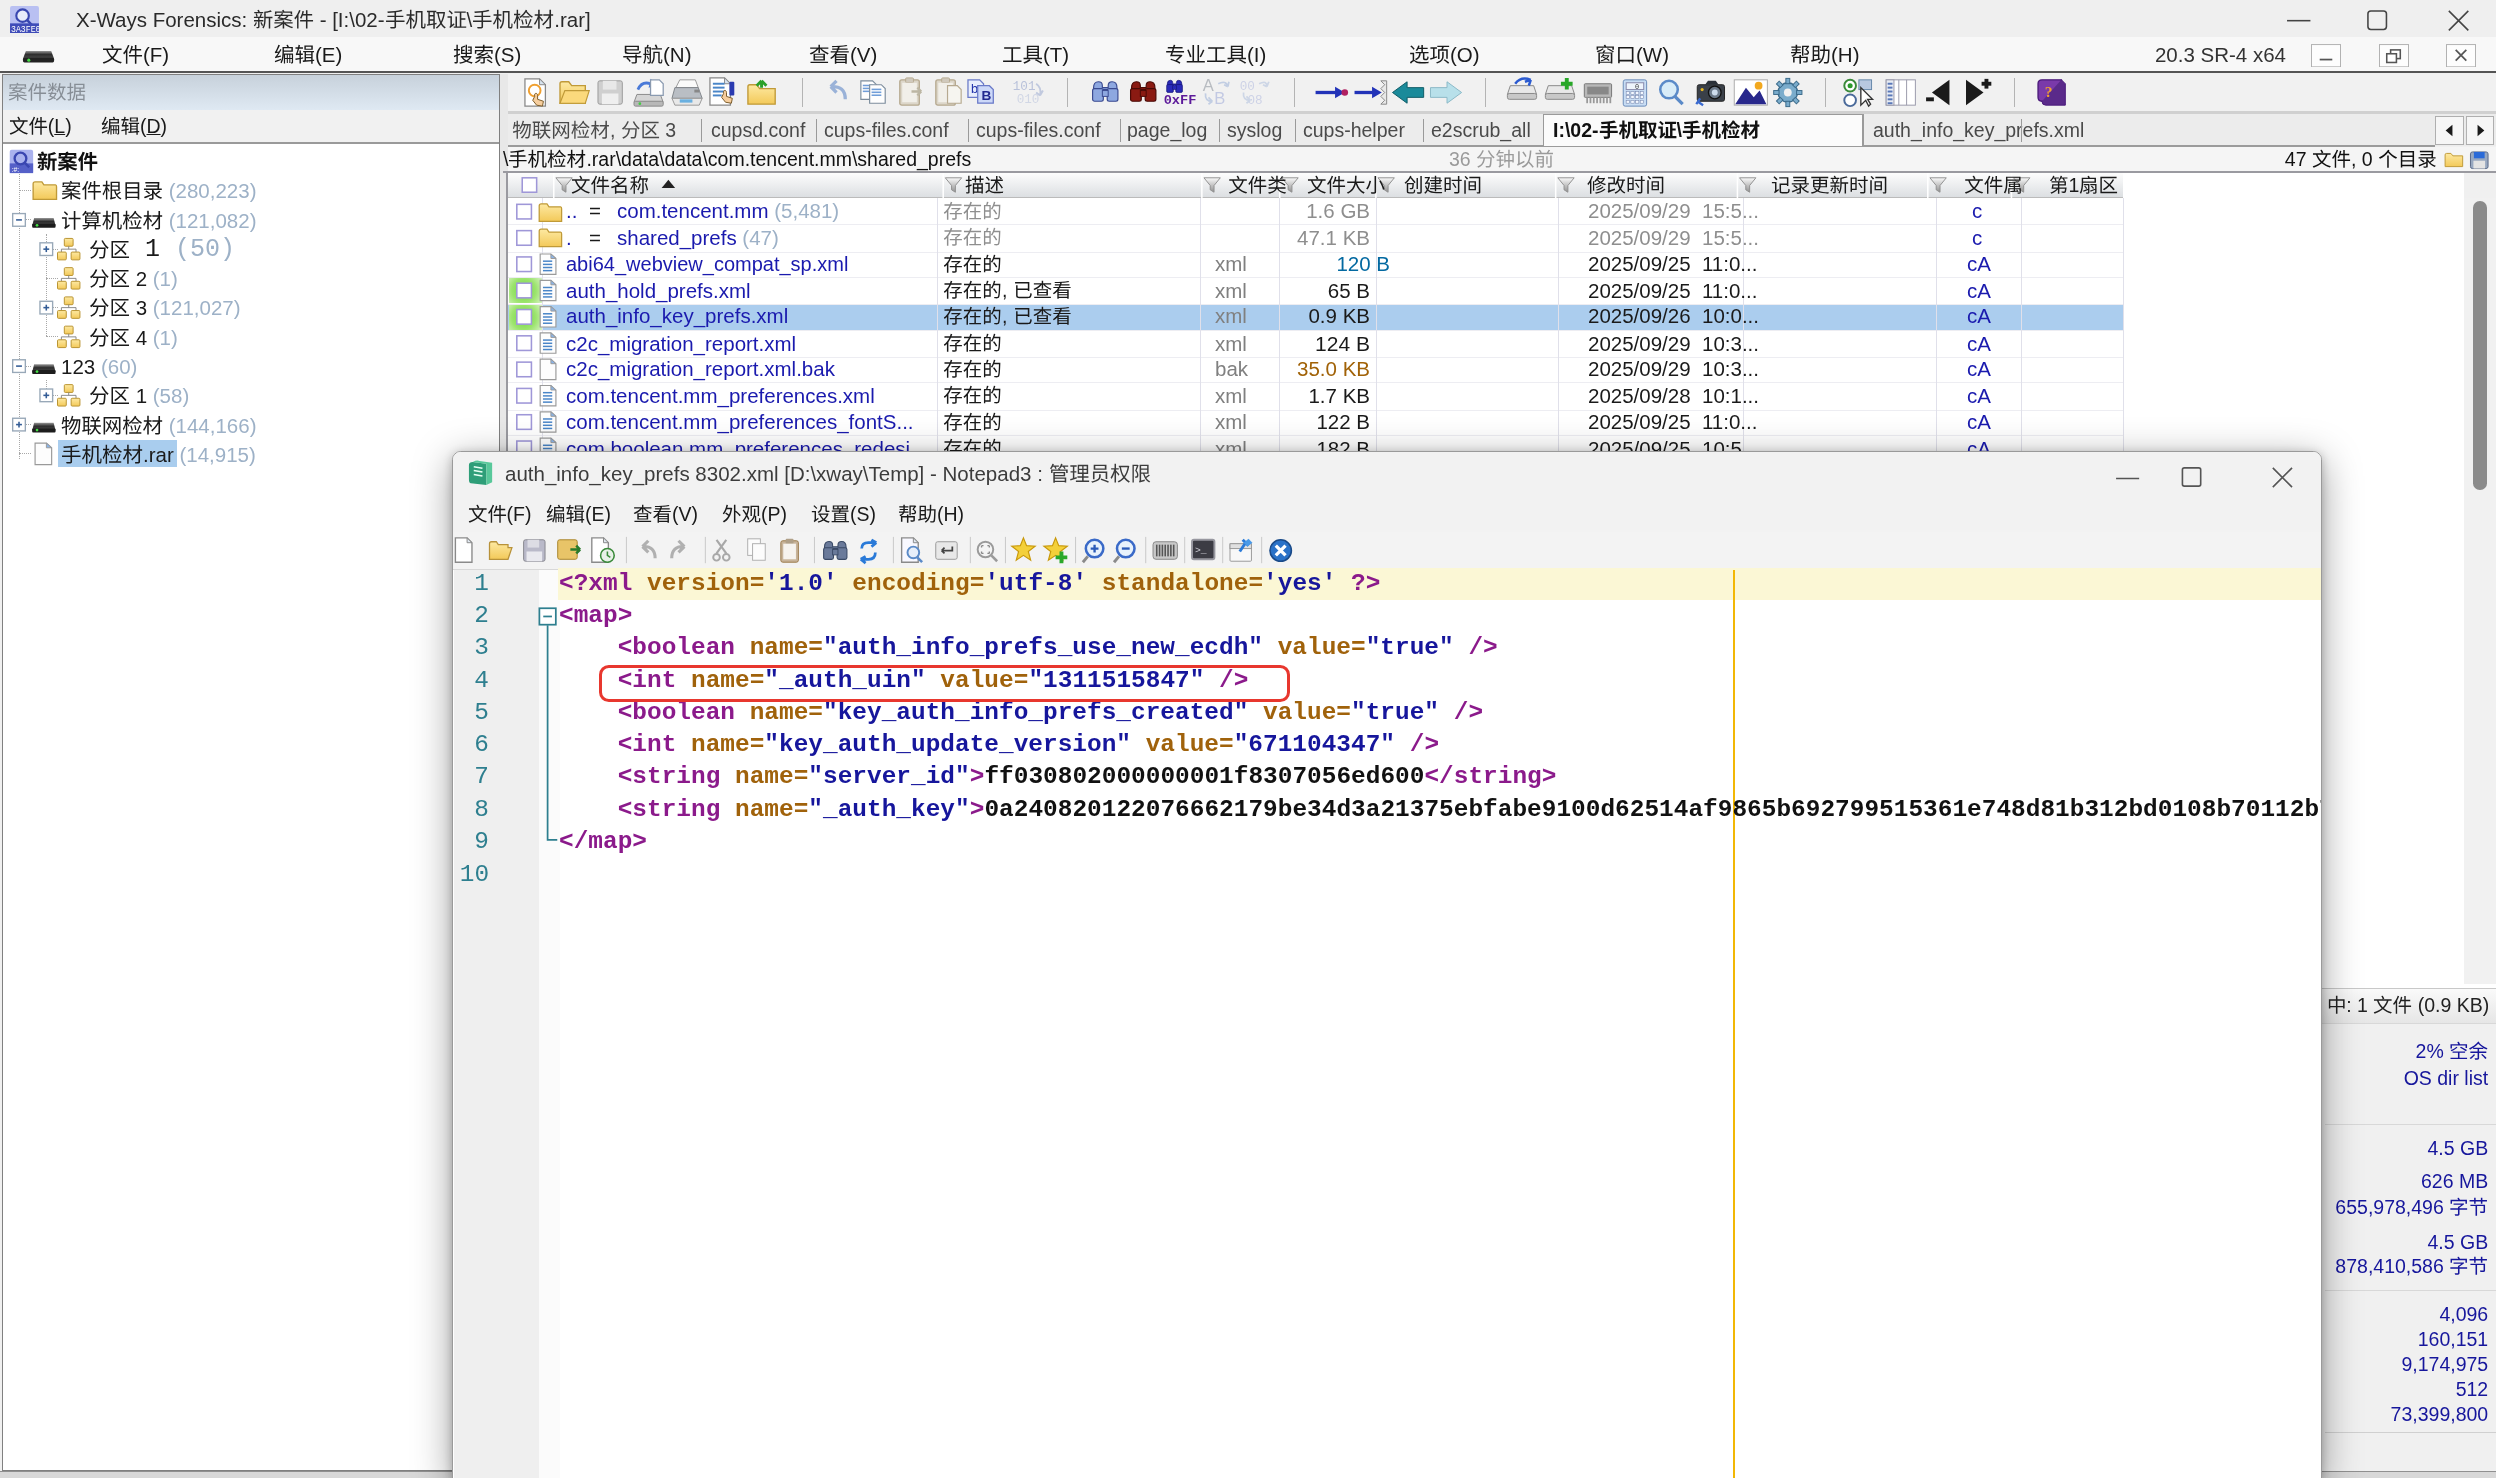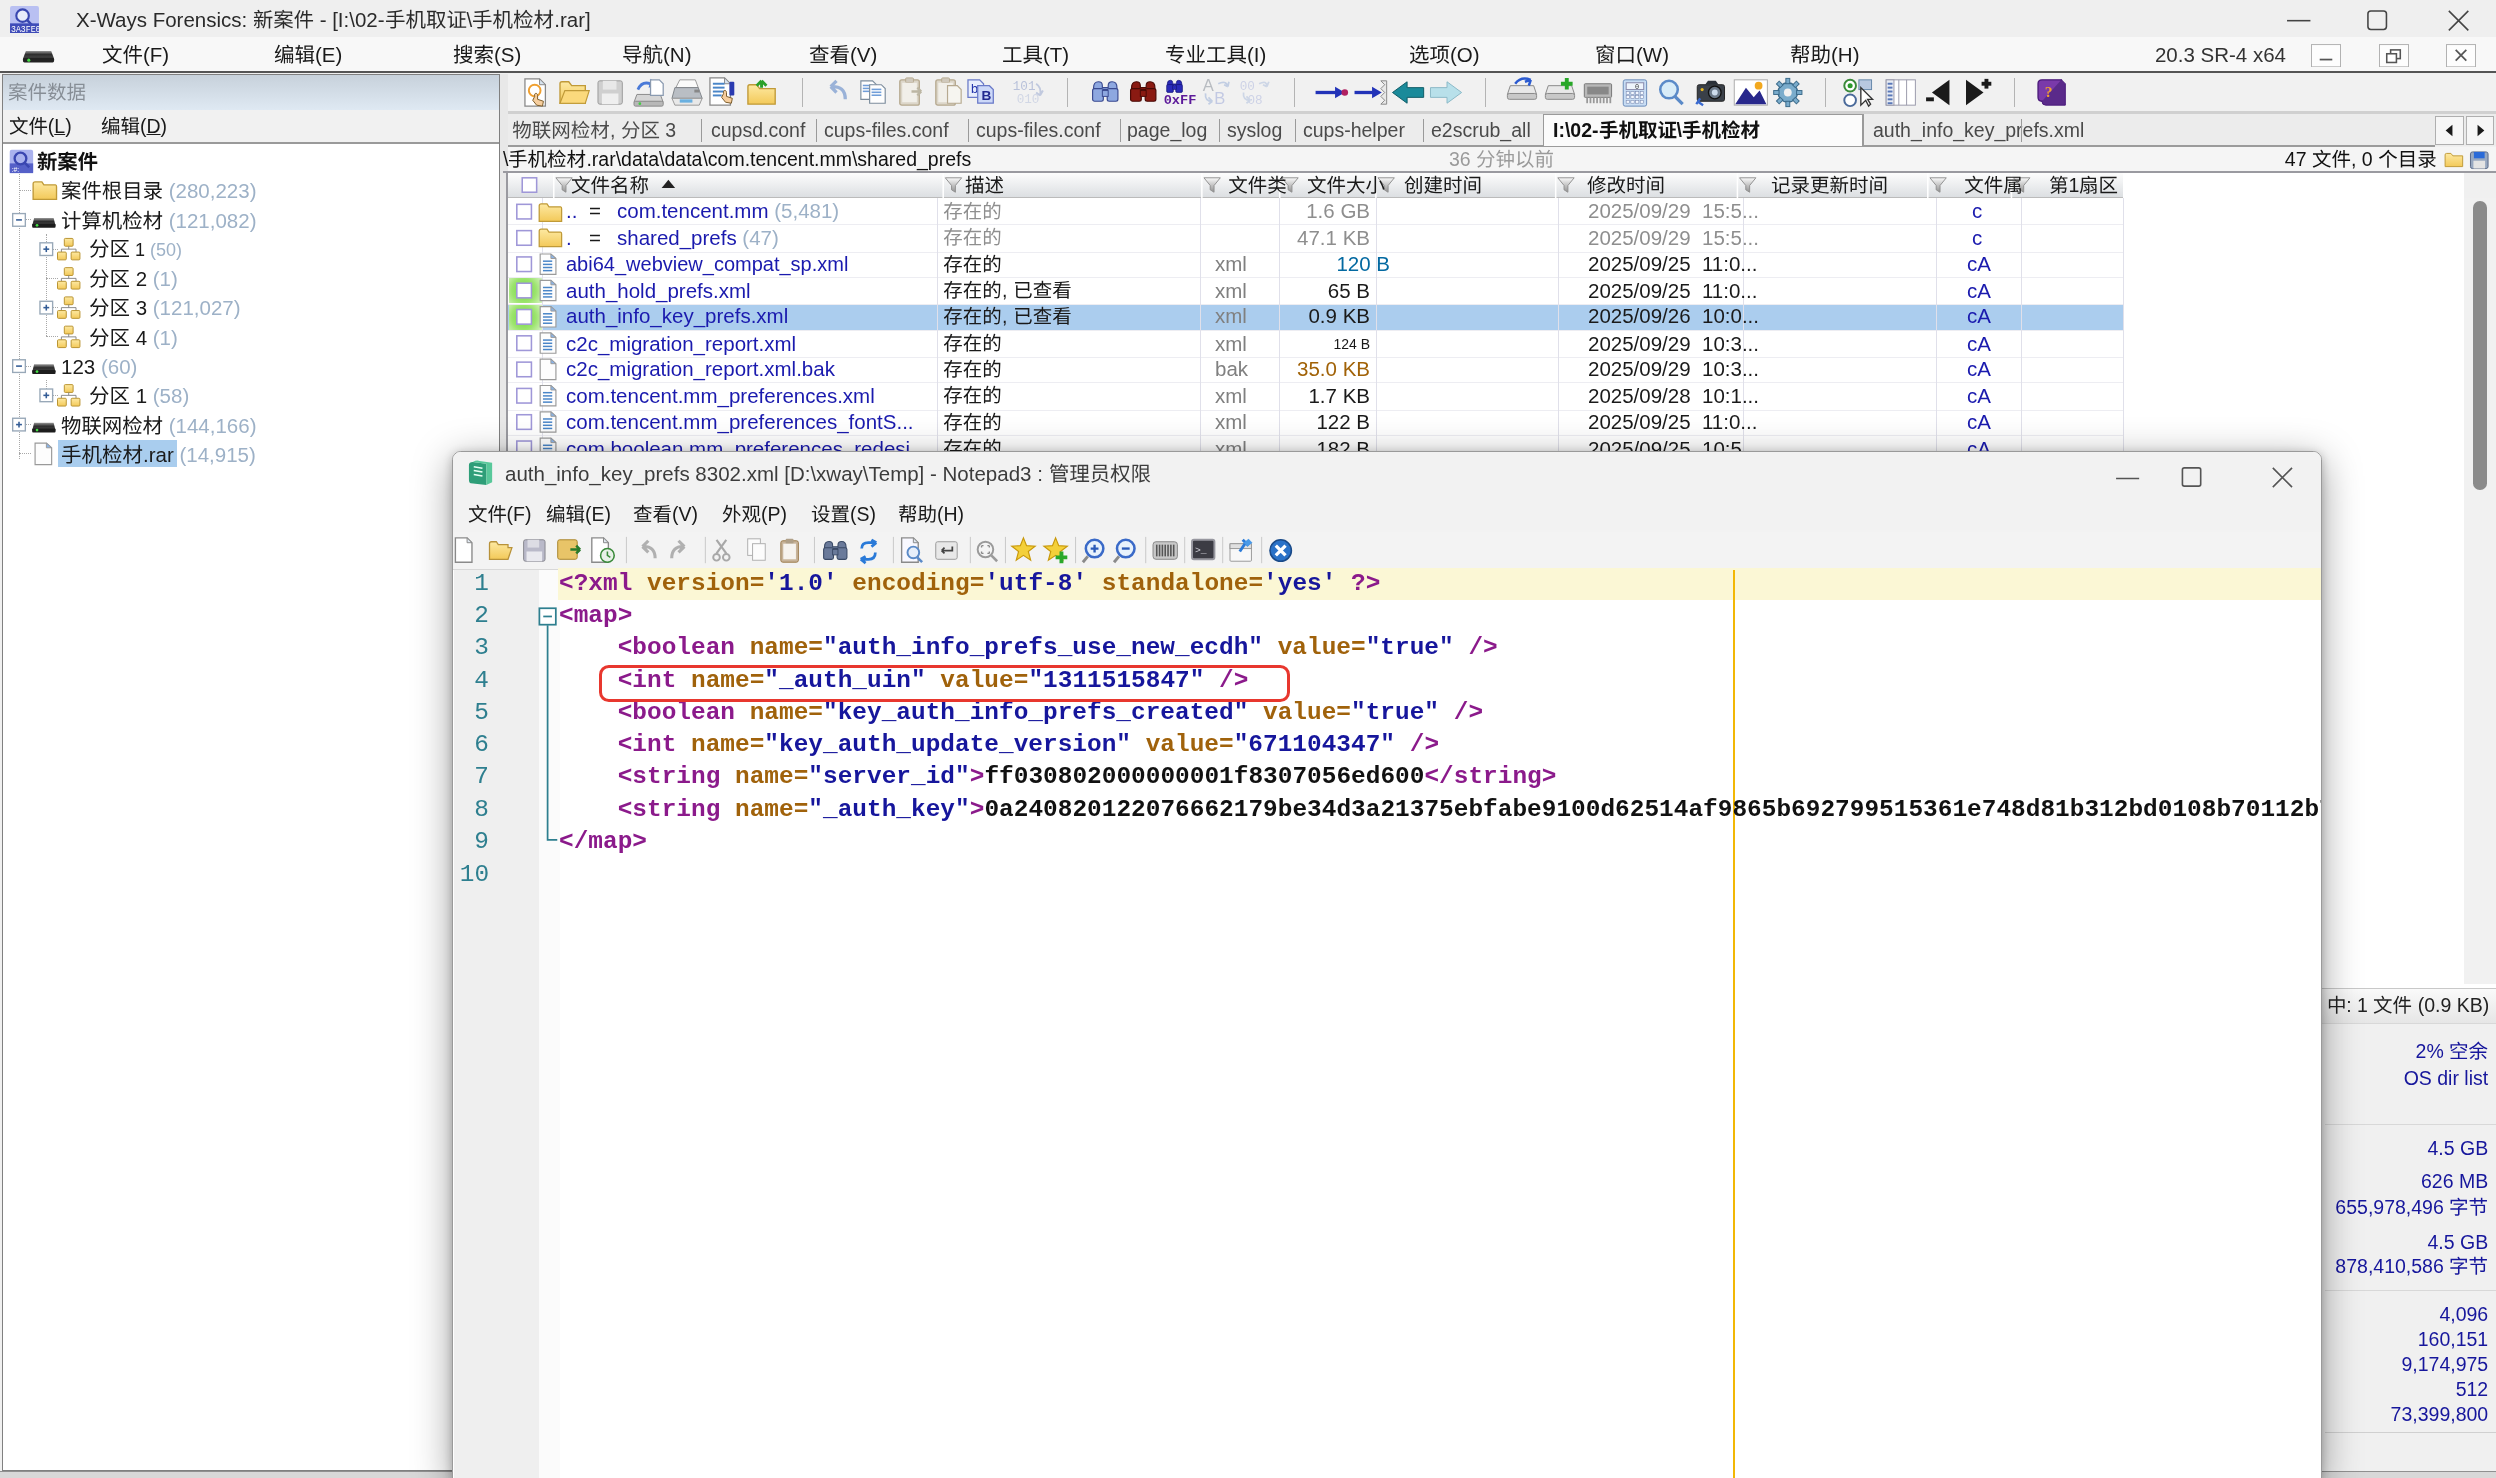--- a/index.html
+++ b/index.html
@@ -369,21 +369,21 @@
       <use href="#r76ee" xlink:href="#r76ee" x="3000"></use>
       <use href="#r5f55" xlink:href="#r5f55" x="4000"></use>
     </svg> <span style="color:#9db1c7">(280,223)</span></div>
 <div class="t" style="left:61px;top:209px;font-size:20.5px;line-height:24.4px;color:#1a1a1a;"><svg class="k" style="width:102px;height:20.5px" viewBox="0 -880 5000 1000">
       <use href="#r8ba1" xlink:href="#r8ba1" x="0"></use>
       <use href="#r7b97" xlink:href="#r7b97" x="1000"></use>
       <use href="#r673a" xlink:href="#r673a" x="2000"></use>
       <use href="#r68c0" xlink:href="#r68c0" x="3000"></use>
       <use href="#r6750" xlink:href="#r6750" x="4000"></use>
     </svg> <span style="color:#9db1c7">(121,082)</span></div>
-<div class="t" style="left:89px;top:238px;font-size:18px;line-height:24.4px;color:#1a1a1a;"><svg class="k" style="width:41px;height:20.5px" viewBox="0 -880 2000 1000">
+<div class="t" style="left:89px;top:238px;font-size:25px;line-height:24.4px;color:#1a1a1a;font-family:Liberation Mono, monospace;"><svg class="k" style="width:41px;height:20.5px" viewBox="0 -880 2000 1000">
       <use href="#r5206" xlink:href="#r5206" x="0"></use>
       <use href="#r533a" xlink:href="#r533a" x="1000"></use>
     </svg> 1 <span style="color:#9db1c7">(50)</span></div>
 <div class="t" style="left:89px;top:267px;font-size:20.5px;line-height:24.4px;color:#1a1a1a;"><svg class="k" style="width:41px;height:20.5px" viewBox="0 -880 2000 1000">
       <use href="#r5206" xlink:href="#r5206" x="0"></use>
       <use href="#r533a" xlink:href="#r533a" x="1000"></use>
     </svg> 2 <span style="color:#9db1c7">(1)</span></div>
 <div class="t" style="left:89px;top:296px;font-size:20.5px;line-height:24.4px;color:#1a1a1a;"><svg class="k" style="width:41px;height:20.5px" viewBox="0 -880 2000 1000">
       <use href="#r5206" xlink:href="#r5206" x="0"></use>
       <use href="#r533a" xlink:href="#r533a" x="1000"></use>
@@ -1058,21 +1058,21 @@
 <div class="t" style="right:1126px;top:304px;font-size:20.5px;line-height:24.4px;color:#1a1a1a;">0.9 KB</div>
 <div class="t" style="left:1588px;top:304px;font-size:20.5px;line-height:24.4px;color:#1a1a1a;">2025/09/26  10:0...</div>
 <div class="t" style="left:1967px;top:304px;font-size:20.5px;line-height:24.4px;color:#1a1aae;">cA</div>
 <div class="t" style="left:566px;top:332px;font-size:20.5px;line-height:24.4px;color:#1a1aae;">c2c_migration_report.xml</div>
 <div class="t" style="left:943px;top:332px;font-size:19.5px;line-height:23.4px;color:#1a1a1a;"><svg class="k" style="width:59px;height:19.5px" viewBox="0 -880 3000 1000">
       <use href="#r5b58" xlink:href="#r5b58" x="0"></use>
       <use href="#r5728" xlink:href="#r5728" x="1000"></use>
       <use href="#r7684" xlink:href="#r7684" x="2000"></use>
     </svg></div>
 <div class="t" style="left:1215px;top:332px;font-size:20.5px;line-height:24.4px;color:#808080;">xml</div>
-<div class="t" style="right:1126px;top:332px;font-size:14px;line-height:24.4px;color:#1a1a1a;">124 B</div>
+<div class="t" style="right:1126px;top:332px;font-size:21px;line-height:24.4px;color:#1a1a1a;">124 B</div>
 <div class="t" style="left:1588px;top:332px;font-size:20.5px;line-height:24.4px;color:#1a1a1a;">2025/09/29  10:3...</div>
 <div class="t" style="left:1967px;top:332px;font-size:20.5px;line-height:24.4px;color:#1a1aae;">cA</div>
 <div class="t" style="left:566px;top:357px;font-size:20.5px;line-height:24.4px;color:#1a1aae;">c2c_migration_report.xml.bak</div>
 <div class="t" style="left:943px;top:358px;font-size:19.5px;line-height:23.4px;color:#1a1a1a;"><svg class="k" style="width:59px;height:19.5px" viewBox="0 -880 3000 1000">
       <use href="#r5b58" xlink:href="#r5b58" x="0"></use>
       <use href="#r5728" xlink:href="#r5728" x="1000"></use>
       <use href="#r7684" xlink:href="#r7684" x="2000"></use>
     </svg></div>
 <div class="t" style="left:1215px;top:357px;font-size:20.5px;line-height:24.4px;color:#808080;">bak</div>
 <div class="t" style="right:1126px;top:357px;font-size:20.5px;line-height:24.4px;color:#a16207;">35.0 KB</div>

